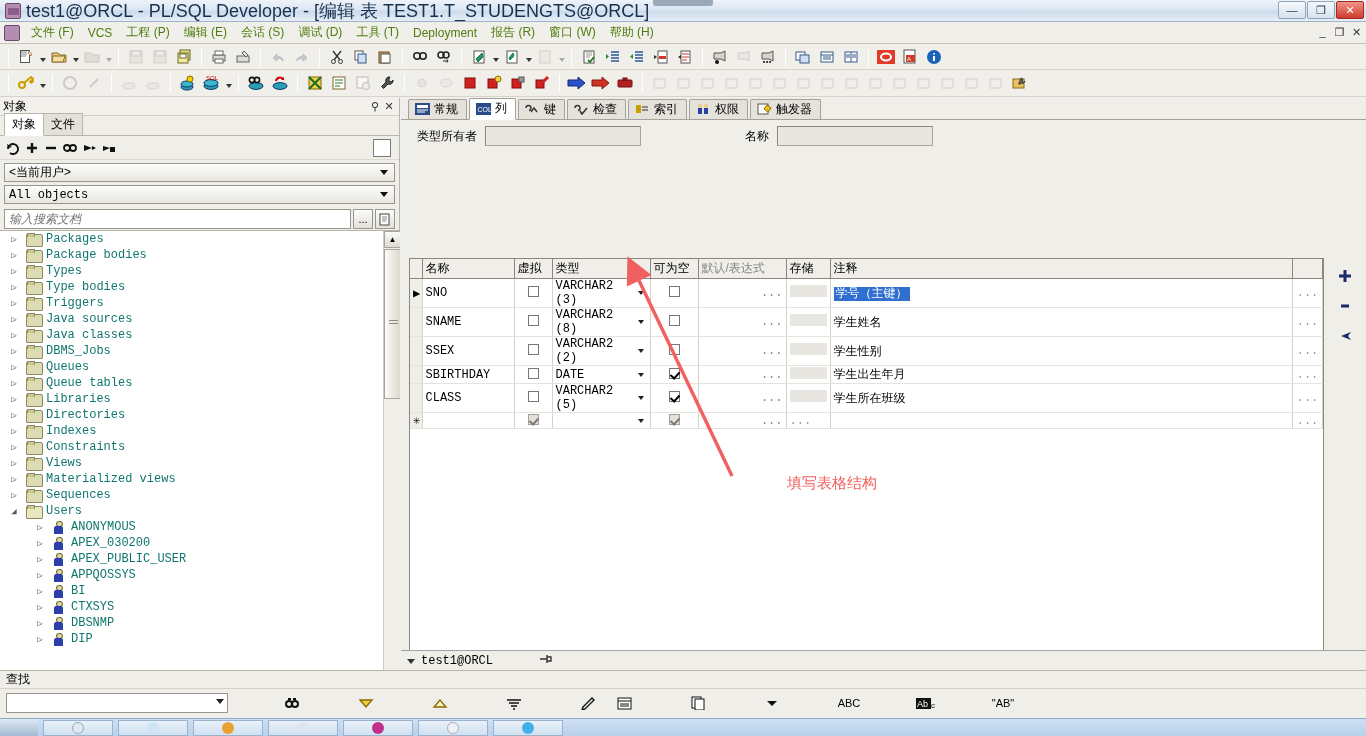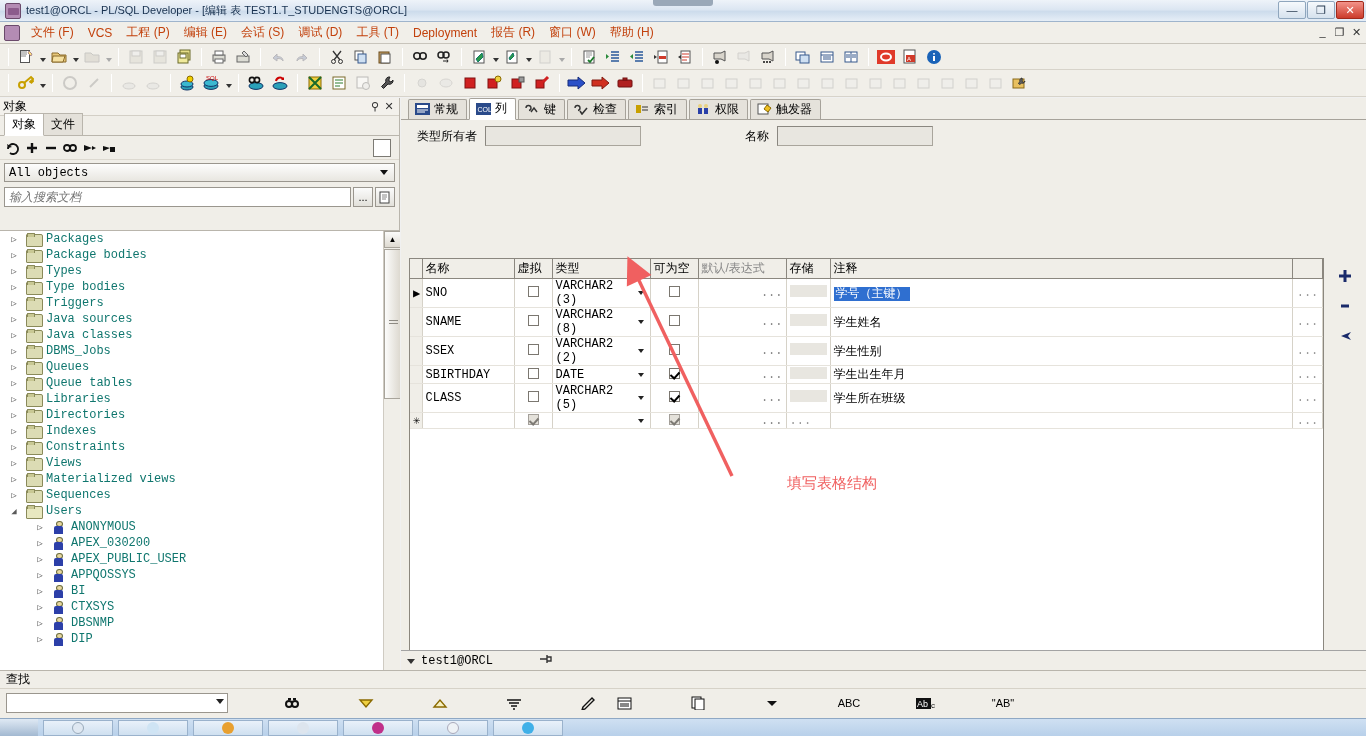--- a/index.html
+++ b/index.html
@@ -22,21 +22,21 @@
   }
   .titlebar .tb-icon {
     width:16px; height:16px; margin-left:5px; margin-right:5px;
     background:#b48cb4; border:1px solid #6b4a6b; border-radius:2px;
     position:relative; flex:none;
   }
   .titlebar .tb-icon:after{
     content:""; position:absolute; left:2px; top:4px; width:11px;height:7px;
     background:#8c5c8c; border-radius:1px;
   }
-  .titlebar .tb-text { font-size:11px; color:#18314f; white-space:nowrap; }
+  .titlebar .tb-text { font-size:18px; color:#18314f; white-space:nowrap; }
   .win-grab {
     position:absolute; left:683px; top:0; transform:translateX(-50%);
     width:60px; height:6px; background:#9aa8b8; border-radius:0 0 3px 3px;
   }
   .wbtns { position:absolute; right:2px; top:1px; display:flex; gap:1px; }
   .wbtn {
     width:28px; height:18px; border:1px solid #8fa6bd; border-radius:2px;
     background:linear-gradient(180deg,#f6f9fc,#d6e2ee);
     display:flex; align-items:center; justify-content:center;
     font-size:11px; color:#2a3d52;
@@ -46,21 +46,21 @@
   
   .menubar {
     position:absolute; left:0; top:22px; width:1366px; height:22px;
     background:#f1efe9; border-bottom:1px solid #c8c4bb;
     display:flex; align-items:center; padding-left:2px;
   }
   .menubar .m-icon{
     width:16px;height:16px;margin:0 4px 0 2px;background:#b48cb4;
     border:1px solid #6b4a6b;border-radius:2px;flex:none;
   }
-  .menu-item { padding:2px 7px; font-size:12px; color:#c2410c; white-space:nowrap; cursor:default; }
+  .menu-item { padding:2px 7px; font-size:12px; color:#4d7c0f; white-space:nowrap; cursor:default; }
   .menu-mini { position:absolute; right:2px; top:3px; display:flex; gap:2px; color:#333; }
   .menu-mini span{ width:15px;height:14px; display:flex;align-items:center;justify-content:center;
     font-size:11px; border:1px solid transparent;}
 
   
   .toolbar {
     position:absolute; left:0; width:1366px; height:26px;
     background:#f1efe9; border-bottom:1px solid #d7d3ca;
     display:flex; align-items:center; padding-left:3px;
   }
@@ -780,20 +780,24 @@
             <path d="M10 5l4 2-4 2z" fill="#111"></path>
           </svg>
         </div>
       <div class="lpi">
           <svg width="15" height="14">
             <path d="M2 5l7 2-7 3z" fill="#111"></path>
             <rect x="9" y="6" width="5" height="5" fill="#111"></rect>
           </svg>
         </div>
       <div class="lp-box"></div>
+    </div>
+    <div class="lp-combo">
+      <span>&lt;当前用户&gt;</span>
+      <span class="caret"></span>
     </div>
     <div class="lp-combo">
       <span style="font-family:'Liberation Mono',monospace">All objects</span>
       <span class="caret"></span>
     </div>
     <div class="lp-search">
       <input value="" placeholder="输入搜索文档" style="">
       <div class="sbtn">...</div>
       <div class="sbtn">
           <svg width="12" height="13">

